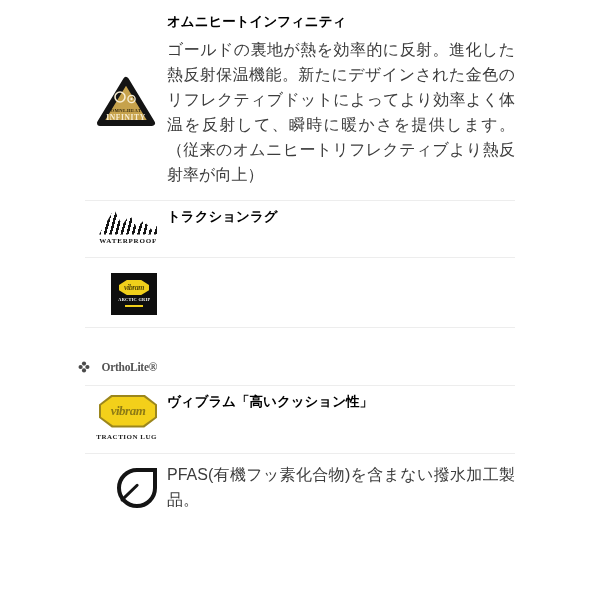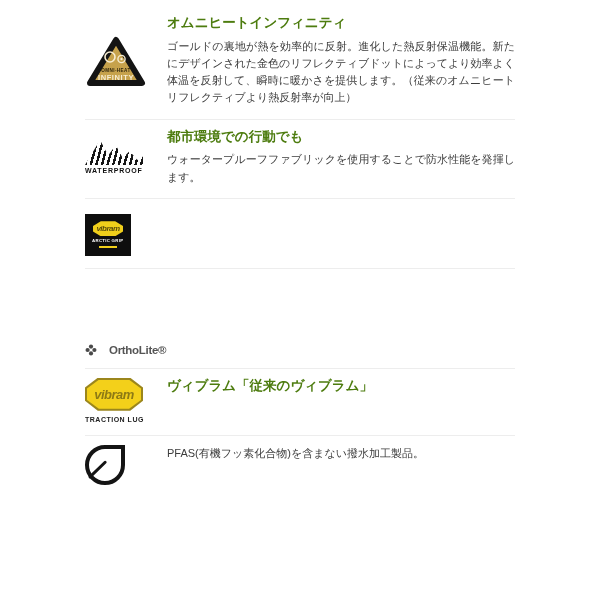--- a/index.html
+++ b/index.html
@@ -6,31 +6,31 @@
   body{
     width:600px;height:600px;overflow:hidden;
     font-family:"Liberation Sans","DejaVu Sans",sans-serif;
     color:#333;
   }
   .content{padding:6px 85px 0 85px;}
   section.feature{display:flex;gap:10px;padding:9px 0 12px 0;}
   section.feature + section.feature{border-top:1px solid #ededed;}
   .icon-cell{
     width:72px;flex-shrink:0;display:flex;flex-direction:column;
-    align-items:flex-start;justify-content:center;
+    align-items:flex-end;justify-content:center;font-family:Liberation Serif, serif;
   }
   .icon-cell.top-sm{justify-content:flex-start;padding-top:6px;}
   .icon-cell.top-lg{justify-content:flex-start;padding-top:24px;}
   .text-cell{flex:1;min-width:0;}
   h3.feature-title{
     margin:0 0 6px 0;font-size:13.5px;line-height:1.25;
-    font-weight:bold;color:#4d7c0f;
+    font-weight:bold;color:#000000;font-family:Liberation Mono, monospace;
   }
   p.feature-body{
-    margin:0;font-size:11px;line-height:1.56;color:#3c3c3c;
+    margin:0;font-size:16px;line-height:1.56;color:#3c3c3c;
     text-align:justify;
   }
 
   
   .oh-badge{display:block;}
 
   
   .wp-mountain{
     width:58px;height:25px;
     background:repeating-linear-gradient(105deg,#161616 0 2.4px,transparent 2.4px 5.4px);
@@ -46,21 +46,21 @@
   .ag-oct{
     width:30px;height:15px;background:#f0cf1b;
     clip-path:polygon(26% 0,74% 0,100% 32%,100% 68%,74% 100%,26% 100%,0 68%,0 32%);
     display:flex;align-items:center;justify-content:center;
     font-size:8px;font-weight:bold;font-style:italic;color:#5d4f0a;letter-spacing:-.5px;
   }
   .ag-label{color:#fff;font-size:6px;transform:scale(.72);letter-spacing:.4px;white-space:nowrap;font-weight:bold;}
   .ag-bar{width:18px;height:2px;background:#f0cf1b;}
 
   
-  .ol-wrap{display:flex;align-items:center;gap:12px;margin-top:42px;}
+  .ol-wrap{display:flex;align-items:center;gap:12px;}
   .ol-label{font-size:11.5px;color:#555;font-weight:bold;letter-spacing:-.3px;white-space:nowrap;}
 
   
   .tl-oct-outer{
     width:58px;height:33px;background:#9b861c;
     clip-path:polygon(22% 0,78% 0,100% 30%,100% 70%,78% 100%,22% 100%,0 70%,0 30%);
     display:flex;align-items:center;justify-content:center;
   }
   .tl-oct-inner{
     width:54px;height:29px;background:#f3d01a;
@@ -103,22 +103,21 @@
       <p class="feature-body">ゴールドの裏地が熱を効率的に反射。進化した熱反射保温機能。新たにデザインされた金色のリフレクティブドットによってより効率よく体温を反射して、瞬時に暖かさを提供します。（従来のオムニヒートリフレクティブより熱反射率が向上）</p>
     </div>
   </section>
 
   <section class="feature">
     <div class="icon-cell">
       <div class="wp-mountain"></div>
       <div class="wp-label">WATERPROOF</div>
     </div>
     <div class="text-cell">
-      <h3 class="feature-title">都市環境での行動でも</h3>
-      <p class="feature-body">ウォータープルーフファブリックを使用することで防水性能を発揮します。</p>
+      <h3 class="feature-title">トラクションラグ</h3>
     </div>
   </section>
 
   <section class="feature">
     <div class="icon-cell top-sm">
       <div class="ag-box">
         <div class="ag-oct">vibram</div>
         <div class="ag-label">ARCTIC GRIP</div>
         <div class="ag-bar"></div>
       </div>
@@ -143,21 +142,21 @@
   <section class="feature">
     <div class="icon-cell">
       <div class="tl-oct-outer">
         <div class="tl-oct-inner">
           <span class="tl-brand">vibram</span>
         </div>
       </div>
       <div class="tl-label">TRACTION LUG</div>
     </div>
     <div class="text-cell">
-      <h3 class="feature-title">ヴィブラム「従来のヴィブラム」</h3>
+      <h3 class="feature-title">ヴィブラム「高いクッション性」</h3>
     </div>
   </section>
 
   <section class="feature">
     <div class="icon-cell">
       <div class="leaf"></div>
     </div>
     <div class="text-cell">
       <p class="feature-body">PFAS(有機フッ素化合物)を含まない撥水加工製品。</p>
     </div>

